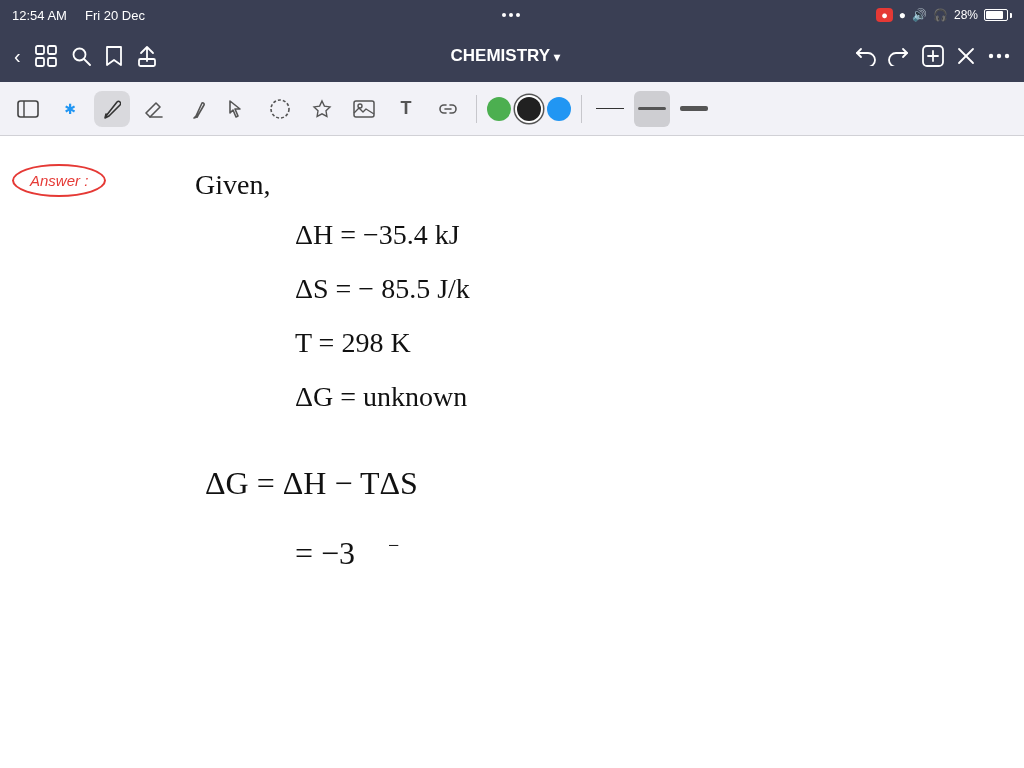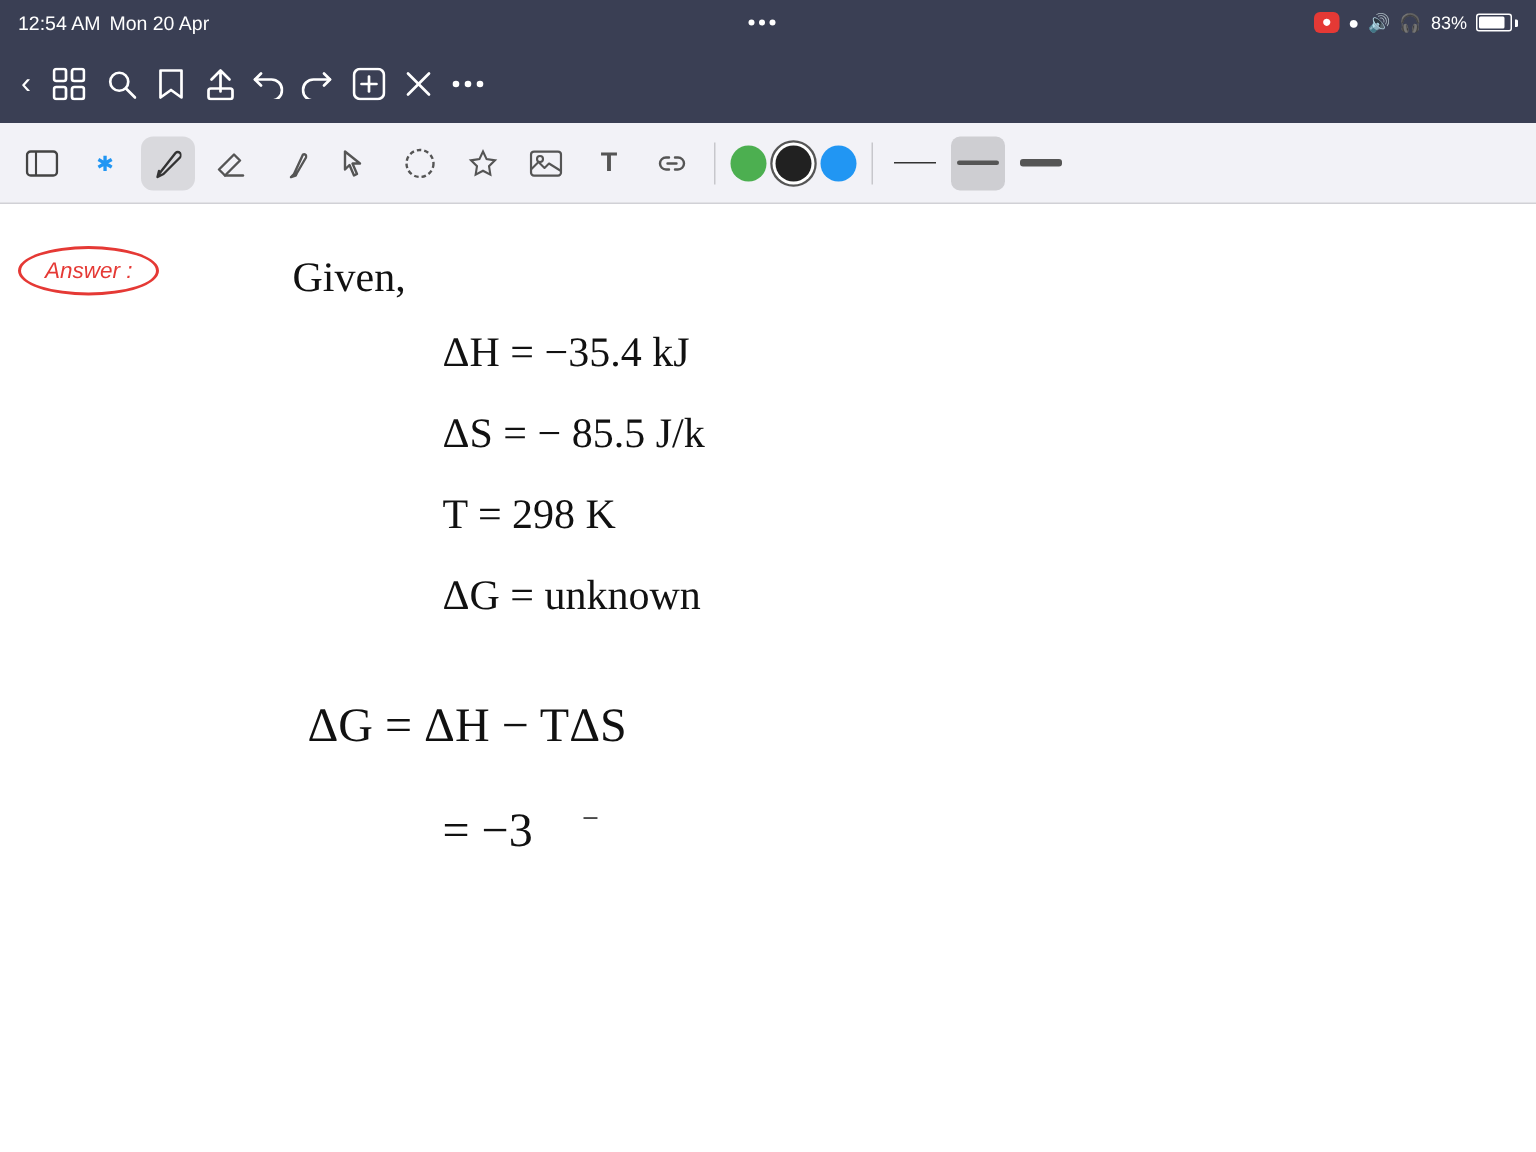--- a/index.html
+++ b/index.html
@@ -16,21 +16,21 @@
     .status-bar {
       background: #3a3f54;
       height: 30px;
       display: flex;
       align-items: center;
       padding: 0 12px;
       color: white;
       font-size: 13px;
       font-weight: 500;
     }
-    .status-left { display: flex; align-items: center; gap: 6px; }
+    .status-left { display: flex; align-items: center; gap: 18px; }
     .status-center { flex: 1; display: flex; justify-content: center; align-items: center; gap: 4px; }
     .status-right { display: flex; align-items: center; gap: 6px; font-size: 12px; }
 
     .dot-menu { display: flex; gap: 3px; align-items: center; }
     .dot { width: 4px; height: 4px; background: white; border-radius: 50%; }
 
     .record-indicator {
       background: #e53935;
       border-radius: 4px;
       padding: 1px 5px;
@@ -207,35 +207,35 @@
       width: 100%;
       height: 100%;
     }
   </style>
 </head>
 <body>
 
 <div class="status-bar">
   <div class="status-left">
     <span>12:54 AM</span>
-    <span>Mon 20 Apr</span>
+    <span>Fri 20 Dec</span>
   </div>
   <div class="status-center">
     <div class="dot-menu">
       <div class="dot"></div>
       <div class="dot"></div>
       <div class="dot"></div>
     </div>
   </div>
   <div class="status-right">
     <span class="record-indicator">●</span>
     <span>●</span>
     <span>🔊</span>
     <span>🎧</span>
-    <span>83%</span>
+    <span>28%</span>
     <div class="battery-bar">
       <div class="battery-outline">
         <div class="battery-fill"></div>
       </div>
       <div class="battery-tip"></div>
     </div>
   </div>
 </div>
 
 <div class="nav-bar">
@@ -260,20 +260,26 @@
         <path d="M2 2h14v18l-7-5-7 5V2z" stroke="white" stroke-width="1.8" stroke-linejoin="round"></path>
       </svg>
     </div>
     <div class="nav-icon">
       <svg width="20" height="22" viewBox="0 0 20 22" fill="none">
         <path d="M10 2v14M4 8l6-6 6 6" stroke="white" stroke-width="1.8" stroke-linecap="round" stroke-linejoin="round"></path>
         <rect x="2" y="14" width="16" height="7" rx="1.5" stroke="white" stroke-width="1.8"></rect>
       </svg>
     </div>
   </div>
+  <div class="nav-center">
+    <div class="title-container">
+      <span>CHEMISTRY</span>
+      <span class="chevron-down">▾</span>
+    </div>
+  </div>
   <div class="nav-right">
     <div class="nav-icon">
       <svg width="22" height="20" viewBox="0 0 22 20" fill="none">
         <path d="M3 7H14a7 7 0 010 14H5" stroke="white" stroke-width="1.8" stroke-linecap="round"></path>
         <path d="M7 3L3 7l4 4" stroke="white" stroke-width="1.8" stroke-linecap="round" stroke-linejoin="round"></path>
       </svg>
     </div>
     <div class="nav-icon">
       <svg width="22" height="20" viewBox="0 0 22 20" fill="none">
         <path d="M19 7H8a7 7 0 000 14h9" stroke="white" stroke-width="1.8" stroke-linecap="round"></path>

